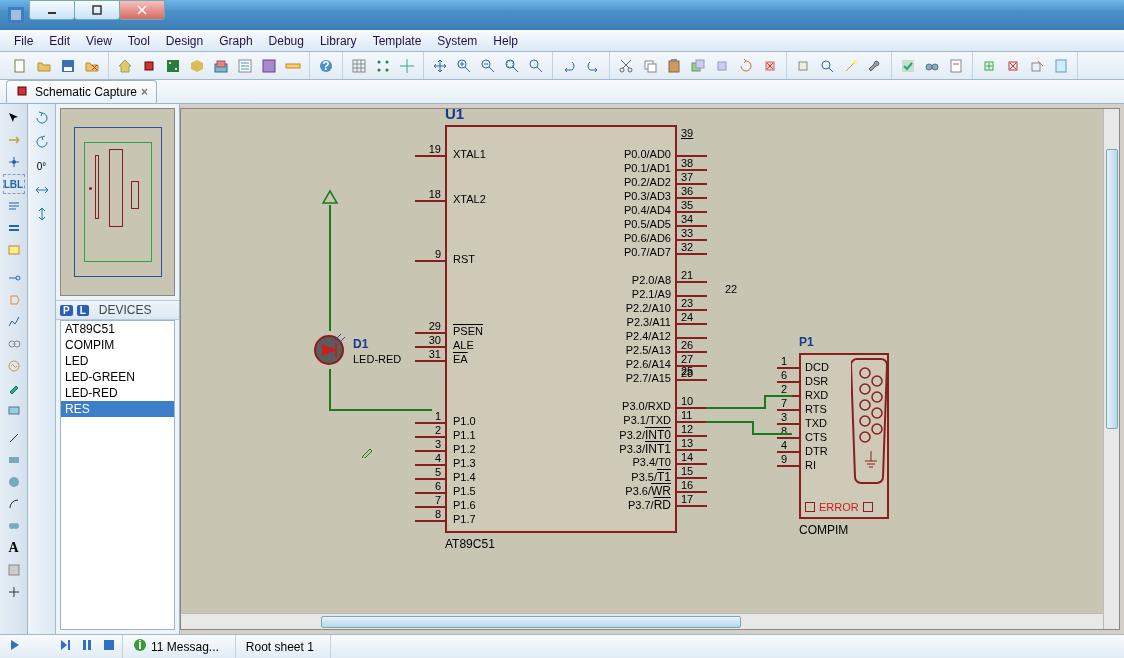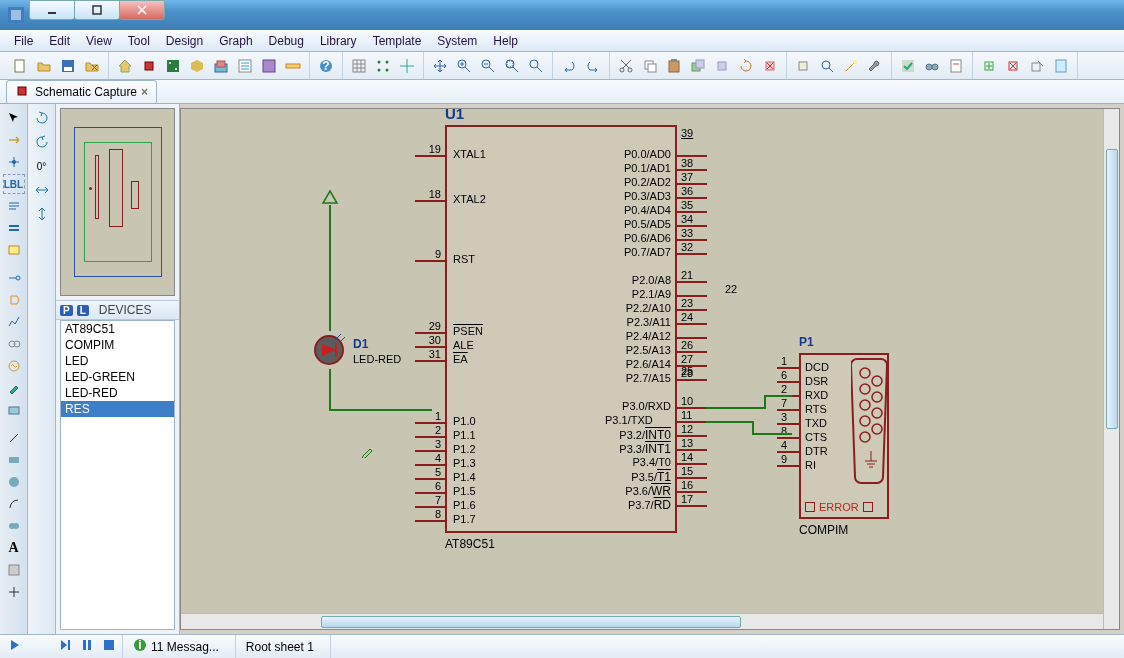--- a/index.html
+++ b/index.html
@@ -677,21 +677,21 @@
         <div class="pin-num" style="left: 500px; top: 244px;">27</div>
         <div class="pin-name" style="left: 424px; width: 66px; text-align: right; top: 249px;">P2.6/A14</div>
         <div class="pin-line" style="left: 496px; top: 270px; width: 30px;"></div>
         <div class="pin-num" style="left: 500px; top: 258px;">28</div>
         <div class="pin-name" style="left: 424px; width: 66px; text-align: right; top: 263px;">P2.7/A15</div>
         <div class="pin-line" style="left: 496px; top: 298px; width: 30px;"></div>
         <div class="pin-num" style="left: 500px; top: 286px;">10</div>
         <div class="pin-name" style="left: 424px; width: 66px; text-align: right; top: 291px;">P3.0/RXD</div>
         <div class="pin-line" style="left: 496px; top: 312px; width: 30px;"></div>
         <div class="pin-num" style="left: 500px; top: 300px;">11</div>
-        <div class="pin-name" style="left: 424px; width: 66px; top: 305px;">P3.1/TXD</div>
+        <div class="pin-name" style="left: 424px; width: 66px; text-align: right; top: 305px;">P3.1/TXD</div>
         <div class="pin-line" style="left: 496px; top: 326px; width: 30px;"></div>
         <div class="pin-num" style="left: 500px; top: 314px;">12</div>
         <div class="pin-name" style="left: 424px; width: 66px; text-align: right; top: 319px;">P3.2/<span class="overline">INT0</span></div>
         <div class="pin-line" style="left: 496px; top: 340px; width: 30px;"></div>
         <div class="pin-num" style="left: 500px; top: 328px;">13</div>
         <div class="pin-name" style="left: 424px; width: 66px; text-align: right; top: 333px;">P3.3/<span class="overline">INT1</span></div>
         <div class="pin-line" style="left: 496px; top: 354px; width: 30px;"></div>
         <div class="pin-num" style="left: 500px; top: 342px;">14</div>
         <div class="pin-name" style="left: 424px; width: 66px; text-align: right; top: 347px;">P3.4/T0</div>
         <div class="pin-line" style="left: 496px; top: 368px; width: 30px;"></div>

